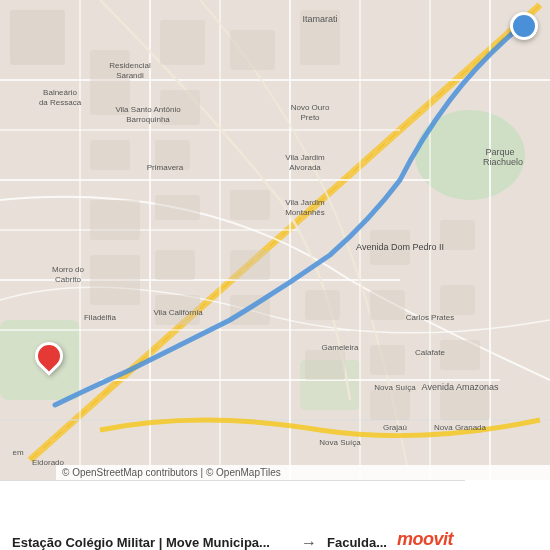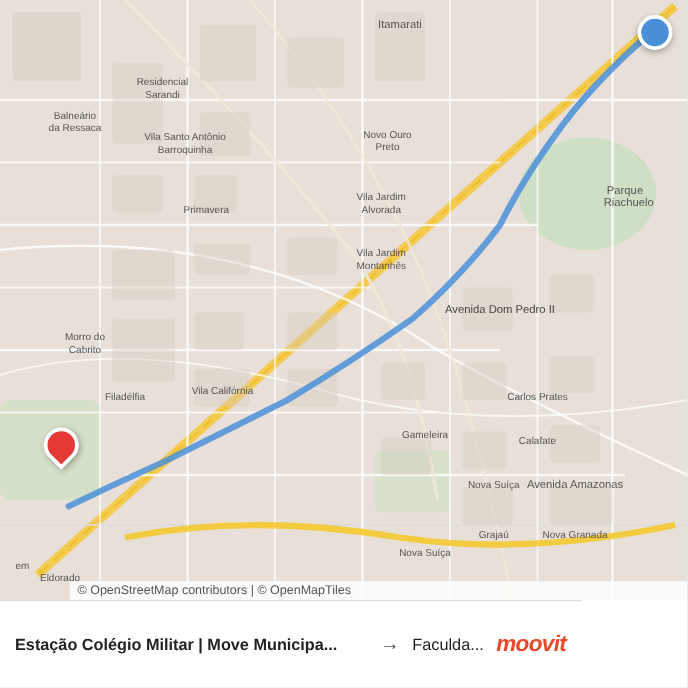--- a/index.html
+++ b/index.html
@@ -5,21 +5,21 @@
     * { margin: 0; padding: 0; box-sizing: border-box; }
     body { width: 550px; height: 550px; overflow: hidden; font-family: Arial, sans-serif; }
 
     #app { width: 550px; height: 550px; display: flex; flex-direction: column; }
 
     #map-container {
       position: relative;
       width: 550px;
       height: 480px;
       overflow: hidden;
-      background-color: #5eead4;
+      background-color: #fca5a5;
     }
 
     #map-svg {
       width: 100%;
       height: 100%;
     }
 
     #take-me-there-btn {
       position: absolute;
       top: 50%;
@@ -76,21 +76,21 @@
       color: #555;
       z-index: 10;
       margin-left: 44px;
     }
 
     #bottom-bar {
       width: 465px;
       height: 70px;
       background: white;
       display: flex;
-      align-items: center;
+      align-items: flex-end;
       border-top: 1px solid #ddd;
       padding: 0 12px;
       gap: 10px;
     }
 
     #bottom-left {
       display: flex;
       flex-direction: column;
       flex: 1;
       overflow: hidden;
@@ -106,21 +106,21 @@
     }
 
     #arrow-icon {
       font-size: 16px;
       color: #555;
       flex-shrink: 0;
     }
 
     #bottom-right {
       font-size: 13px;
-      font-weight: normal;
+      font-weight: bold;
       color: #222;
       white-space: nowrap;
     }
 
     #moovit-logo {
       display: flex;
       align-items: center;
       gap: 4px;
       flex-shrink: 0;
       font-style: italic;

